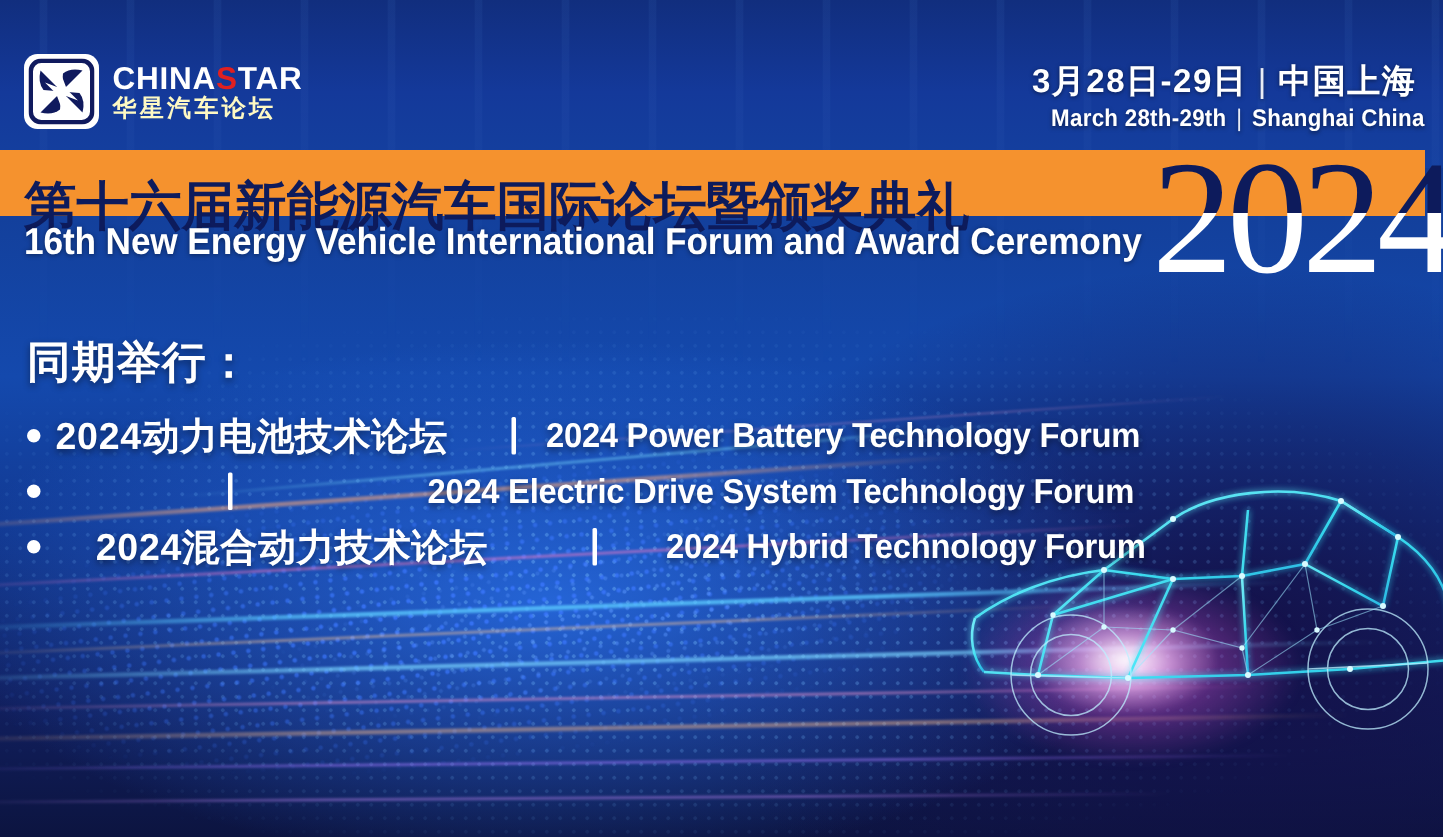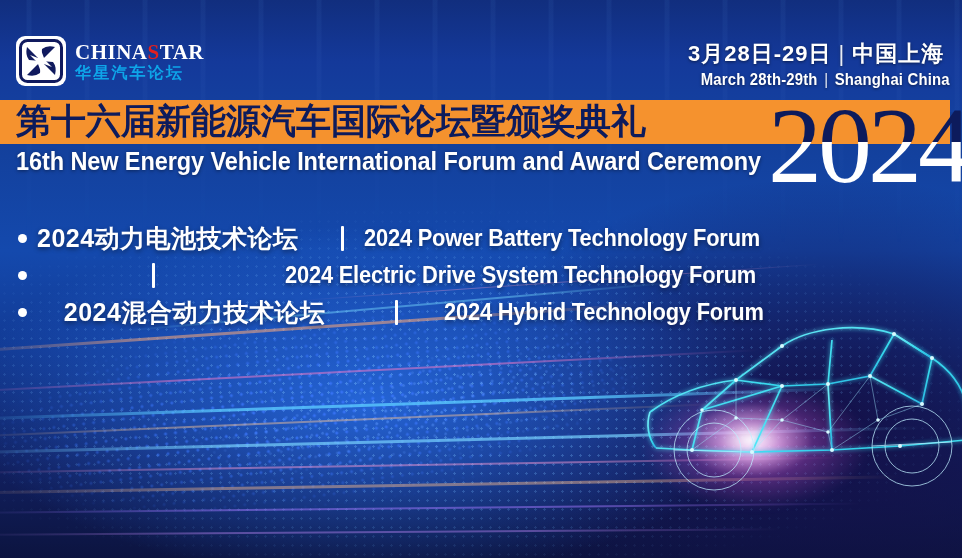--- a/index.html
+++ b/index.html
@@ -90,26 +90,26 @@
   }
   .logo-mark{
     width:50px;height:50px;border-radius:9px;
     background:#ffffff;
     display:flex;align-items:center;justify-content:center;
     padding:3px;
   }
   .logo-mark svg{width:100%;height:100%;}
   .logo-text{display:flex;flex-direction:column;gap:2px;}
   .logo-en{
-    font-family:Liberation Serif, serif;
+    font-family:Liberation Sans, sans-serif;
     font-weight:bold;font-size:21px;letter-spacing:.5px;color:#ffffff;line-height:1;
   }
   .logo-en .s{color:#e02020;}
   .logo-cn{
-    font-size:16px;font-weight:bold;color:#0ea5e9;letter-spacing:2.2px;line-height:1;
+    font-size:16px;font-weight:bold;color:#fef9c3;letter-spacing:2.2px;line-height:1;
   }
 
   
   .datebox{
     position:absolute;right:12px;top:40px;text-align:center;z-index:6;
     color:#fff;
   }
   .date-cn{
     font-size:22px;font-weight:bold;letter-spacing:1px;line-height:1.25;
     text-shadow:0 1px 3px rgba(0,0,0,.5);
@@ -124,21 +124,21 @@
   
   .band-orange{
     position:absolute;left:0;top:100px;width:950px;height:44px;
     background:#f5922e;z-index:3;
   }
   .band-orange:after{
     content:"";position:absolute;right:-0px;top:0;width:44px;height:44px;
     background:linear-gradient(to bottom right, #f5922e 49.5%, rgba(245,146,46,0) 50%);
   }
   .title-cn{
-    position:absolute;left:16px;top:100px;height:42px;
+    position:absolute;left:16px;top:116px;height:42px;
     display:flex;align-items:center;z-index:5;
     font-size:35px;font-weight:bold;color:#0d1b5c;letter-spacing:0px;
     white-space:nowrap;
   }
   .title-en{
     position:absolute;left:16px;top:147px;z-index:5;
     font-size:25px;font-weight:bold;color:#ffffff;white-space:nowrap;
     letter-spacing:-.1px;
     transform:scaleX(.94);transform-origin:left center;
     text-shadow:0 1px 4px rgba(0,0,0,.45);
@@ -319,20 +319,21 @@
       <span>March 28th-29th</span><span class="sep">|</span><span>Shanghai China</span>
     </div>
   </div>
 
   <div class="band-orange"></div>
   <div class="year"><span>2024</span></div>
   <div class="title-cn">第十六届新能源汽车国际论坛暨颁奖典礼</div>
   <div class="title-en">16th New Energy Vehicle International Forum and Award Ceremony</div>
 
   <div class="forums">
+    <div class="forums-head">同期举行：</div>
     <div id="forum-rows">
         <div class="frow">
           <span class="bullet"></span>
           <span class="f-cn">2024动力电池技术论坛</span>
           <span class="f-bar"></span>
           <span class="f-en">2024 Power Battery Technology Forum</span>
         </div>
         <div class="frow">
           <span class="bullet"></span>
           <span class="f-bar"></span>

